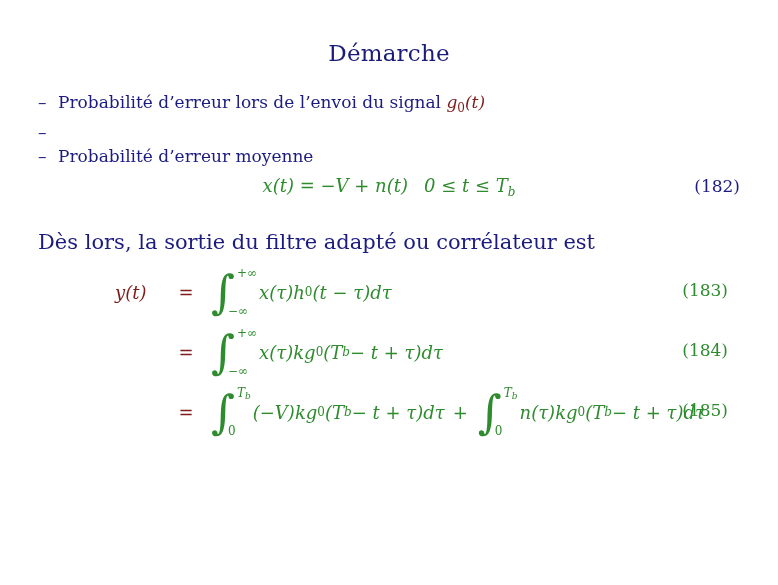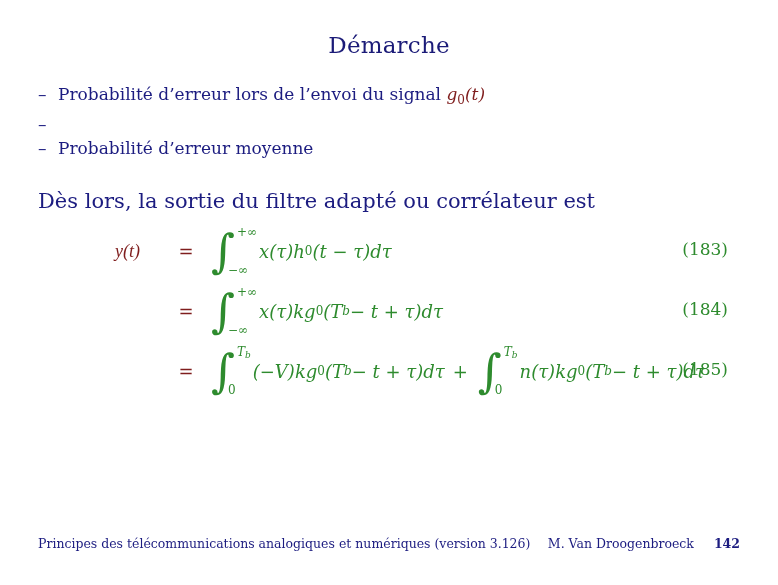--- a/index.html
+++ b/index.html
@@ -1,19 +1,19 @@
 <!DOCTYPE html>
 <html><head>
 <meta charset="utf-8">
 <style>
   html,body { margin:0; padding:0; background:#ffffff; }
   body { width:778px; height:585px; font-family:"DejaVu Serif", serif; color:#1c1c80; }
   .slide { position:relative; width:778px; height:585px; overflow:hidden; background:#ffffff; }
 
-  .title { padding-top:32px; text-align:center; font-size:23px; color:#1b1b78; letter-spacing:0.2px; }
+  .title { padding-top:40px; text-align:center; font-size:23px; color:#1b1b78; letter-spacing:0.2px; }
 
   .content { padding:0 38px; }
 
   .bullets { margin-top:24px; font-size:17px; line-height:24px; }
   .bullet { display:flex; }
   .dash { width:20px; flex:none; }
 
   .math { color:#7f1d1d; font-style:italic; }
   .sb  { font-size:12px; vertical-align:-4px; font-style:normal; }
   .sbi { font-size:12px; vertical-align:-4px; font-style:italic; }
@@ -25,21 +25,21 @@
 
   .eqrow182 { position:relative; margin-top:7px; text-align:center; font-size:18px; height:26px; }
   .eq182-body { color:#2e8b2e; font-style:italic; }
   .eq182-cond { margin-left:16px; }
   .eqnum-blue { position:absolute; right:0; top:1px; font-size:17px; font-style:normal; color:#1c1c80; }
 
   .para2 { margin-top:30px; font-size:21px; }
 
   .align { margin-top:8px; margin-left:77px; width:625px; }
   .arow { position:relative; display:flex; align-items:center; height:60px; font-size:18px; }
-  .lhs { width:48px; flex:none;font-family:Liberation Serif, serif; }
+  .lhs { width:48px; flex:none; }
   .rel { width:46px; flex:none; text-align:center; }
   .expr { display:inline-flex; align-items:center; color:#2e8b2e; font-style:italic; white-space:nowrap; }
   .eqnum-green { position:absolute; right:12px; top:18px; font-size:17px; font-style:normal; color:#2e8b2e; }
 
   .int { display:inline-flex; align-items:center; margin:0 4px 0 2px; color:#2e8b2e; }
   .isign { font-size:46px; line-height:50px; font-style:normal; }
   .ilims { display:flex; flex-direction:column; justify-content:space-between; height:52px; font-size:12px; font-style:normal; }
   .ilims .up { transform:translateX(2px); white-space:nowrap; }
   .ilims .lo { transform:translateX(-7px); white-space:nowrap; }
   .ilims .it { font-style:italic; }
@@ -68,20 +68,24 @@
         <span class="dash">–</span>
       </div>
       <div class="bullet">
         <span class="dash">–</span>
         <span><span>Probabilité d’erreur moyenne</span></span>
       </div>
     </div>
 
 
 
+    <div class="eqrow182">
+      <span class="eq182-body"><span>x(t) = −V + n(t)</span><span class="eq182-cond"><span>0 ≤ t ≤ T</span><span class="sbi">b</span></span></span>
+      <span class="eqnum-blue">(182)</span>
+    </div>
 
     <div class="para para2">Dès lors, la sortie du filtre adapté ou corrélateur est</div>
 
     <div class="align">
 
       <div class="arow">
         <span class="lhs math">y(t)</span>
         <span class="rel math" style="font-style:normal">=</span>
         <span class="expr">
           <span class="int">
@@ -147,19 +151,14 @@
             <span>(T</span>
             <span class="sbi">b</span>
             <span> − t + τ)dτ</span>
         </span>
         <span class="eqnum-green">(185)</span>
       </div>
 
     </div>
   </div>
 
-  <div class="footer">
-    <span class="footer-left">Principes des télécommunications analogiques et numériques (version 3.126)</span>
-    <span>M. Van Droogenbroeck</span>
-    <span class="footer-page">142</span>
-  </div>
 
 </div>
 
 </body></html>

